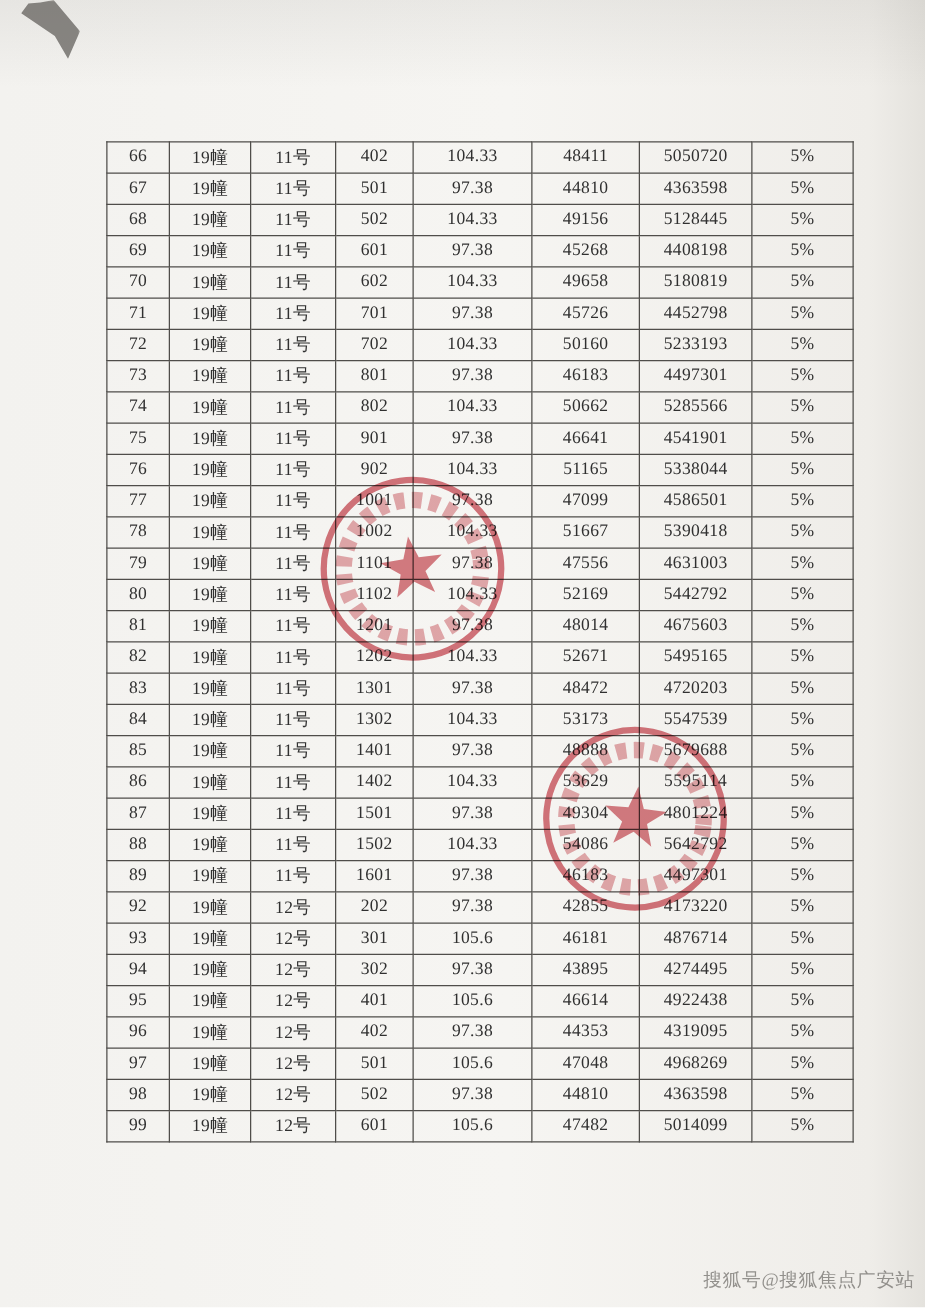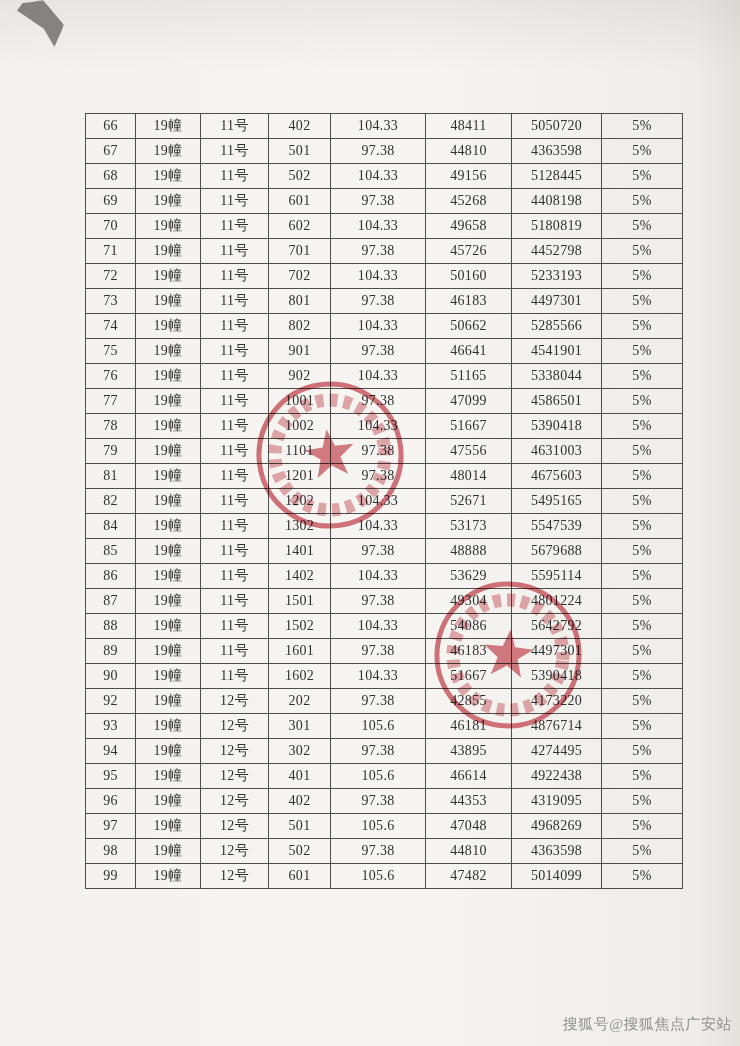--- a/index.html
+++ b/index.html
@@ -225,40 +225,60 @@
           <td>79</td>
           <td>19幢</td>
           <td>11号</td>
           <td>1101</td>
           <td>97.38</td>
           <td>47556</td>
           <td>4631003</td>
           <td>5%</td>
         </tr>
         <tr>
+          <td>80</td>
+          <td>19幢</td>
+          <td>11号</td>
+          <td>1102</td>
+          <td>104.33</td>
+          <td>52169</td>
+          <td>5442792</td>
+          <td>5%</td>
+        </tr>
+        <tr>
           <td>81</td>
           <td>19幢</td>
           <td>11号</td>
           <td>1201</td>
           <td>97.38</td>
           <td>48014</td>
           <td>4675603</td>
           <td>5%</td>
         </tr>
         <tr>
           <td>82</td>
           <td>19幢</td>
           <td>11号</td>
           <td>1202</td>
           <td>104.33</td>
           <td>52671</td>
           <td>5495165</td>
           <td>5%</td>
         </tr>
         <tr>
+          <td>83</td>
+          <td>19幢</td>
+          <td>11号</td>
+          <td>1301</td>
+          <td>97.38</td>
+          <td>48472</td>
+          <td>4720203</td>
+          <td>5%</td>
+        </tr>
+        <tr>
           <td>84</td>
           <td>19幢</td>
           <td>11号</td>
           <td>1302</td>
           <td>104.33</td>
           <td>53173</td>
           <td>5547539</td>
           <td>5%</td>
         </tr>
         <tr>
@@ -302,30 +322,20 @@
           <td>5%</td>
         </tr>
         <tr>
           <td>89</td>
           <td>19幢</td>
           <td>11号</td>
           <td>1601</td>
           <td>97.38</td>
           <td>46183</td>
           <td>4497301</td>
-          <td>5%</td>
-        </tr>
-        <tr>
-          <td>90</td>
-          <td>19幢</td>
-          <td>11号</td>
-          <td>1602</td>
-          <td>104.33</td>
-          <td>51667</td>
-          <td>5390418</td>
           <td>5%</td>
         </tr>
         <tr>
           <td>92</td>
           <td>19幢</td>
           <td>12号</td>
           <td>202</td>
           <td>97.38</td>
           <td>42855</td>
           <td>4173220</td>

